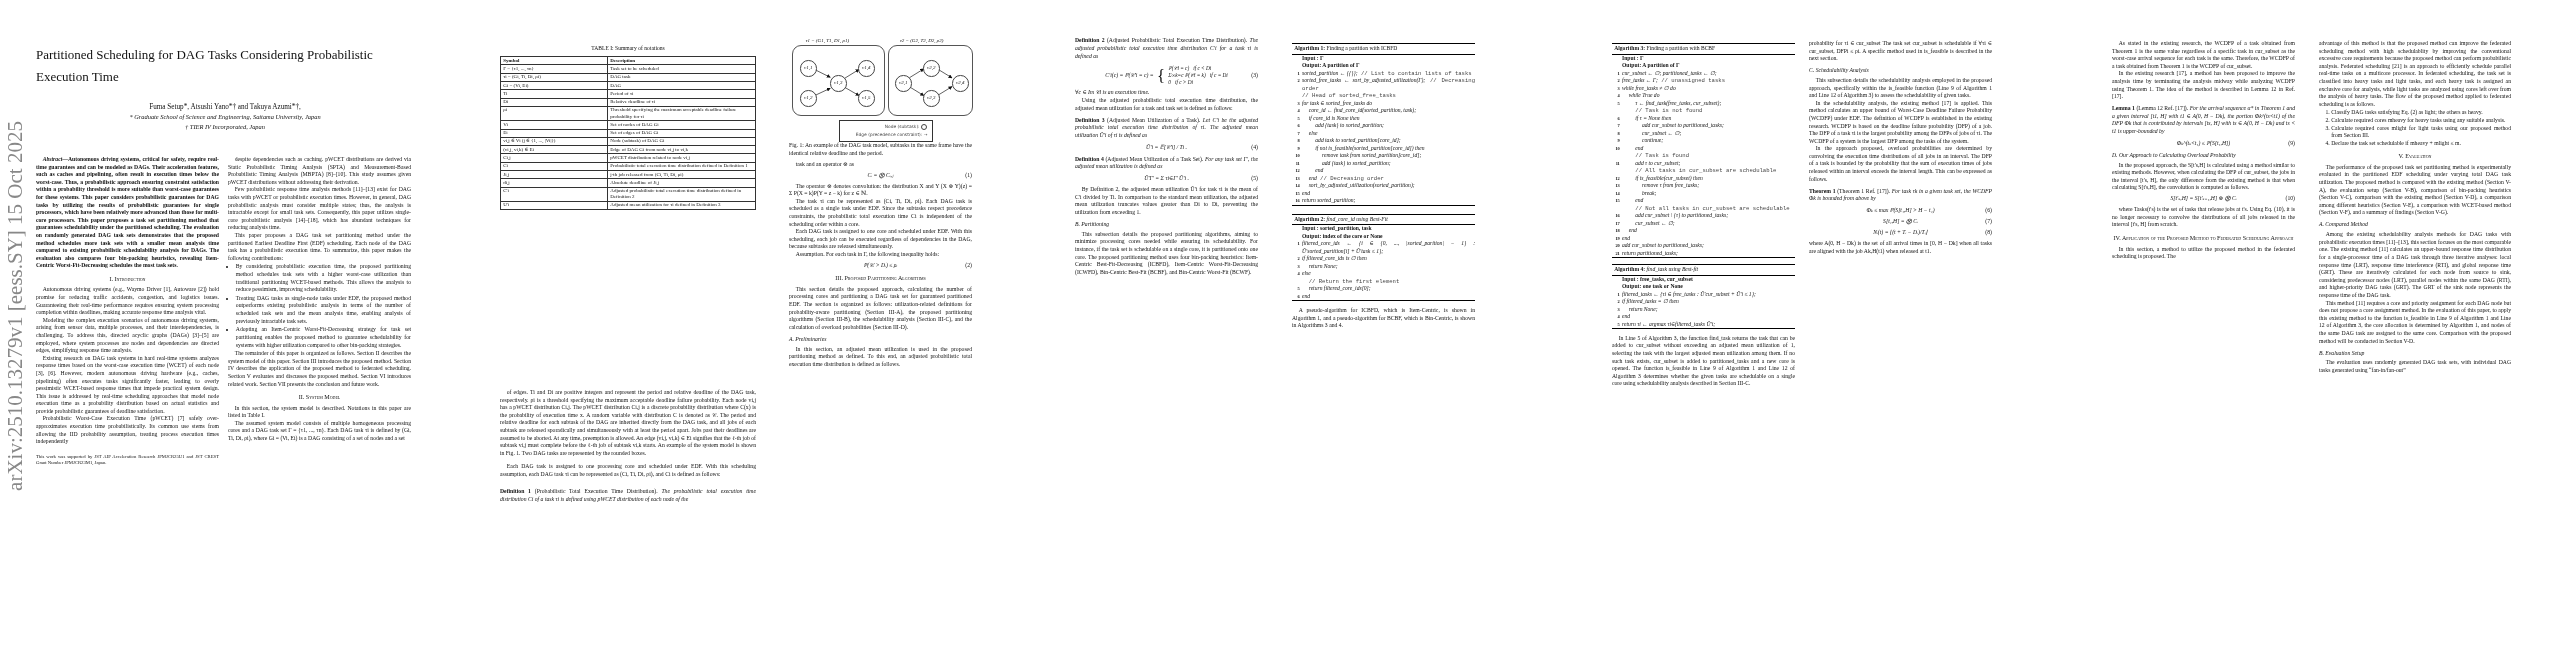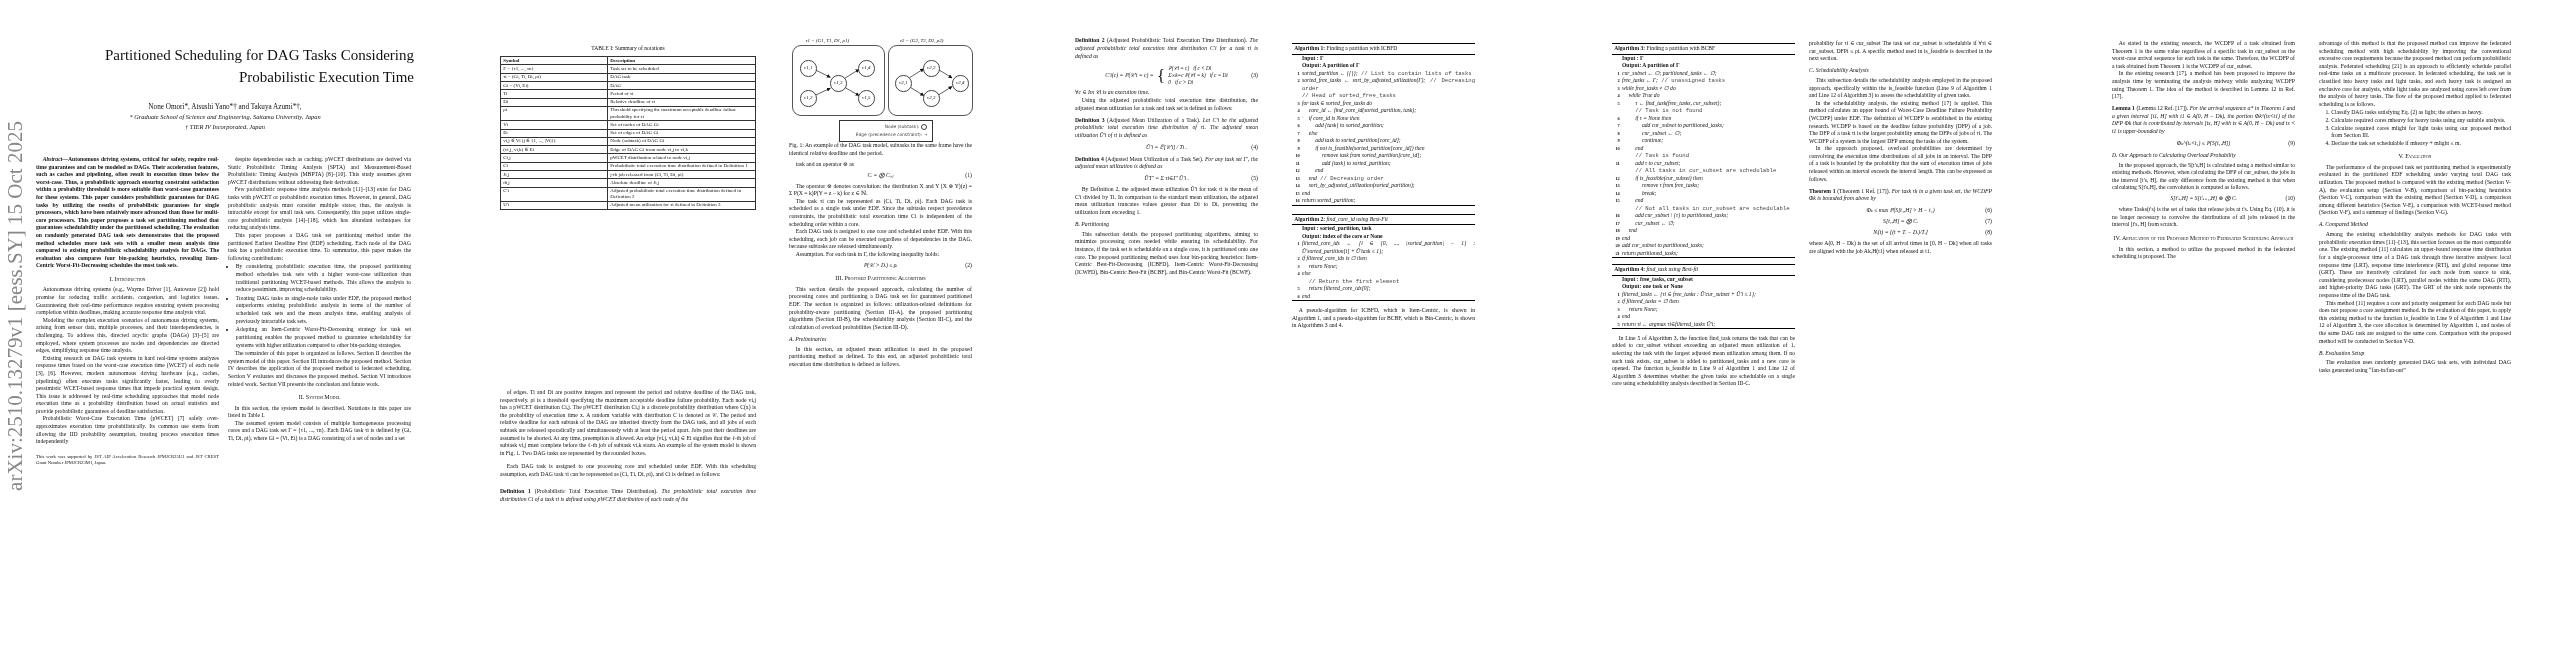--- a/index.html
+++ b/index.html
@@ -1,21 +1,21 @@
 <!DOCTYPE html>
 <html style="font-size:9px"><head>
 <meta charset="utf-8">
 <style>
   html,body{margin:0;padding:0;background:#fff;}
   body{width:2576px;height:667px;position:relative;overflow:hidden;font-family:"Liberation Serif","DejaVu Serif",serif;color:#111;}
   .stamp{position:absolute;left:4.4px;top:139px;width:22px;height:333px;}
   .stamp span{position:absolute;left:50%;top:50%;transform:translate(-50%,-50%) rotate(-90deg);white-space:nowrap;font-size:21px;color:#888;font-family:"Liberation Serif",serif;}
   .col{position:absolute;top:33px;font-size:5.7px;line-height:7.6px;text-align:justify;}
   .col p{margin:0 0 0 0;text-indent:6.7px;}
-  .title{position:absolute;left:36px;top:44px;width:378px;text-align:right;font-size:15px;line-height:22px;}
+  .title{position:absolute;left:36px;top:44px;width:378px;text-align:left;font-size:13px;line-height:22px;}
   .authors{position:absolute;left:36px;top:103px;width:378px;text-align:center;font-size:7.2px;line-height:9.4px;}
   .authors .aff{font-style:italic;font-size:6.4px;}
   .abstract{font-weight:bold;}
   .sec{text-align:center;font-variant:small-caps;margin:5.6px 0 3.3px 0;font-size:6.1px;}
   .subsec{font-style:italic;margin:4.4px 0 2.2px 0;}
   .footnote{font-size:4.7px;line-height:6.1px;margin-top:7.8px;}
   ul.contrib{margin:1.1px 0;padding-left:7.8px;}
   ul.contrib li{margin:0 0 1.1px 0;}
   table.notation{border-collapse:collapse;font-size:5px;line-height:6.1px;}
   table.notation td,table.notation th{border:0.6px solid #333;padding:0.6px 2.2px;text-align:left;vertical-align:top;}
@@ -39,21 +39,21 @@
 </style>
 </head>
 <body>
 
 <div class="stamp">
     <span>arXiv:2510.13279v1  [eess.SY]  15 Oct 2025</span>
   </div>
 
 <div class="title">Partitioned Scheduling for DAG Tasks Considering Probabilistic Execution Time</div>
 <div class="authors">
-  <div>None Omori*, Atsushi Yano*† and Takuya Azumi*†,</div>
+  <div>Fuma Setup*, Atsushi Yano*† and Takuya Azumi*†,</div>
   <div class="aff">* Graduate School of Science and Engineering, Saitama University, Japan</div>
   <div class="aff">† TIER IV Incorporated, Japan</div>
 </div>
 
 <div class="col" style="left:36px;top:156px;width:183px;">
   <p class="abstract"><i>Abstract—</i><span>Autonomous driving systems, critical for safety, require real-time guarantees and can be modeled as DAGs. Their acceleration features, such as caches and pipelining, often result in execution times below the worst-case. Thus, a probabilistic approach ensuring constraint satisfaction within a probability threshold is more suitable than worst-case guarantees for these systems. This paper considers probabilistic guarantees for DAG tasks by utilizing the results of probabilistic guarantees for single processors, which have been relatively more advanced than those for multi-core processors. This paper proposes a task set partitioning method that guarantees schedulability under the partitioned scheduling. The evaluation on randomly generated DAG task sets demonstrates that the proposed method schedules more task sets with a smaller mean analysis time compared to existing probabilistic schedulability analysis for DAGs. The evaluation also compares four bin-packing heuristics, revealing Item-Centric Worst-Fit-Decreasing schedules the most task sets.</span></p>
   <div class="sec">I. Introduction</div>
   <p>Autonomous driving systems (e.g., Waymo Driver [1], Autoware [2]) hold promise for reducing traffic accidents, congestion, and logistics issues. Guaranteeing their real-time performance requires ensuring system processing completion within deadlines, making accurate response time analysis vital.</p>
   <p>Modeling the complex execution scenarios of autonomous driving systems, arising from sensor data, multiple processes, and their interdependencies, is challenging. To address this, directed acyclic graphs (DAGs) [3]–[5] are employed, where system processes are nodes and dependencies are directed edges, simplifying response time analysis.</p>
   <p>Existing research on DAG task systems in hard real-time systems analyzes response times based on the worst-case execution time (WCET) of each node [3], [6]. However, modern autonomous driving hardware (e.g., caches, pipelining) often executes tasks significantly faster, leading to overly pessimistic WCET-based response times that impede practical system design. This issue is addressed by real-time scheduling approaches that model node execution time as a probability distribution based on actual statistics and provide probabilistic guarantees of deadline satisfaction.</p>

